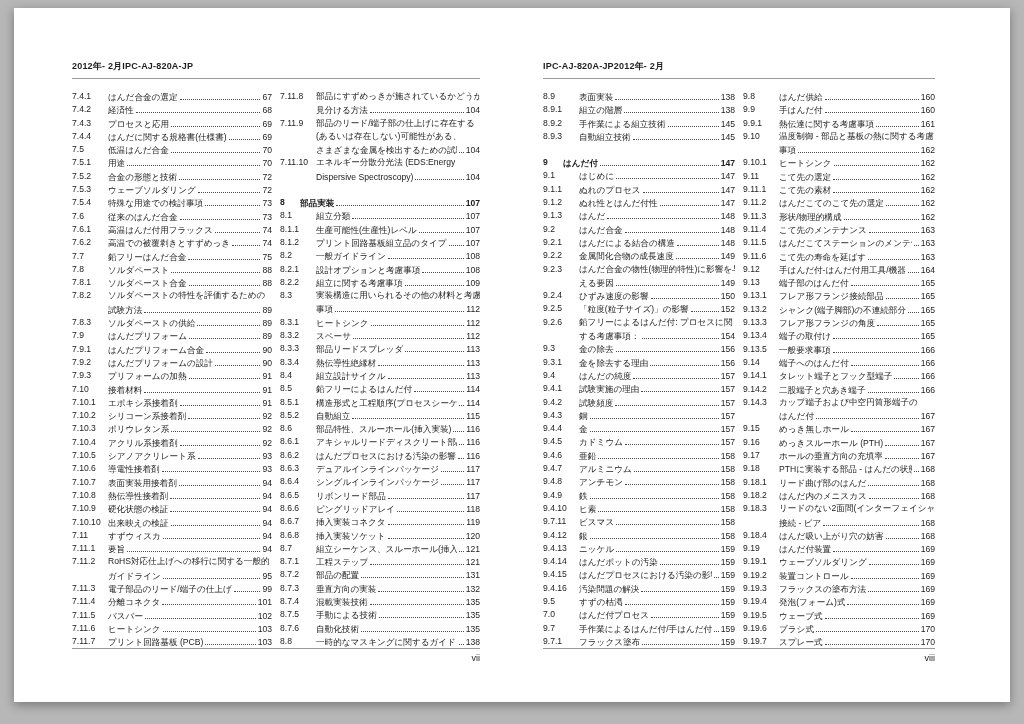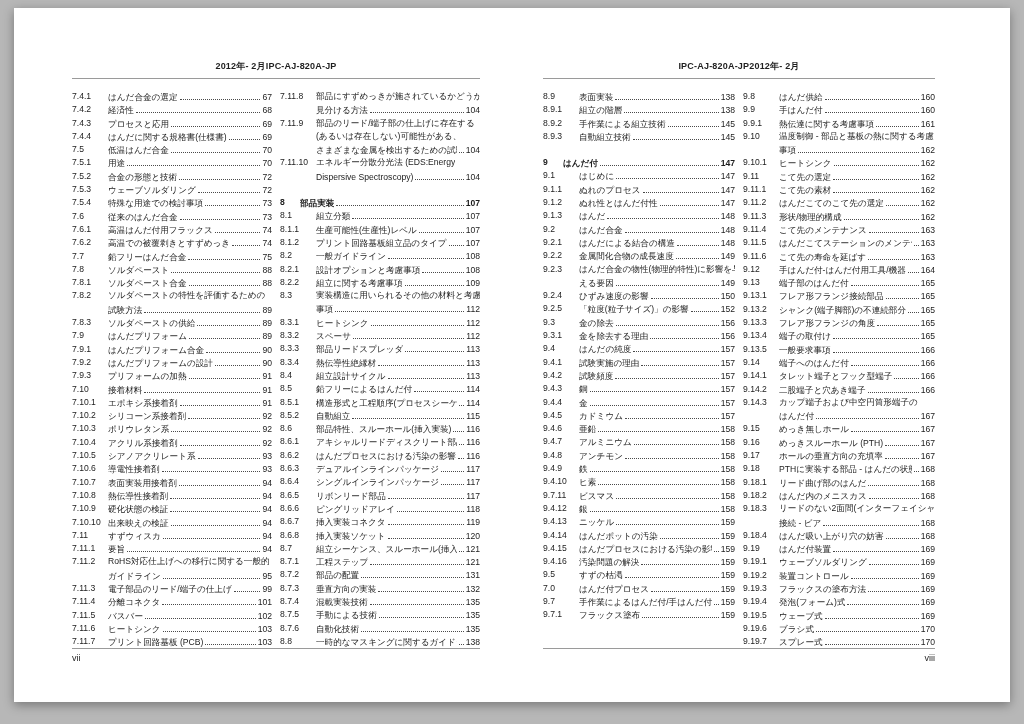--- a/index.html
+++ b/index.html
@@ -9,21 +9,21 @@
   }
   .spread{
     position:absolute;left:14px;top:8px;width:996px;height:694px;
     background:#ffffff;box-shadow:0 3px 10px rgba(0,0,0,.35);display:flex;
   }
   .page{position:relative;width:498px;height:100%;}
   .page-inner{position:absolute;top:52px;height:640px;}
   .page-left  .page-inner{left:58px;width:408px;}
   .page-right .page-inner{left:31px;width:392px;}
 
-  .page-header{display:flex;justify-content:center;align-items:baseline;
+  .page-header{display:flex;justify-content:flex-start;align-items:baseline;
     font-size:9px;font-weight:bold;color:#1f1f1f;line-height:12px;letter-spacing:.2px;}
   .header-rule{border:0;border-top:1px solid #9a9a9a;margin:6px 0 0 0;}
 
   .columns{display:flex;gap:8px;margin-top:11px;}
   .col{flex:1 1 0;min-width:0;overflow:hidden;}
 
   .toc-row{display:flex;align-items:flex-start;font-size:8.6px;line-height:13.3px;color:#1c1c1c;}
   .toc-row.gap{margin-top:13px;}
   .toc-row.section{font-weight:bold;}
   .toc-num{flex:0 0 36px;white-space:nowrap;}
@@ -31,21 +31,21 @@
   .toc-body{flex:1 1 auto;min-width:0;}
   .toc-line{display:flex;align-items:baseline;height:13.3px;overflow:hidden;}
   .toc-title{white-space:nowrap;flex:0 1 auto;overflow:hidden;}
   .leader{flex:1 1 auto;min-width:5px;border-bottom:1px dotted #4a4a4a;
     margin:0 2px 3px 2px;height:9px;}
   .toc-page{flex:0 0 auto;white-space:nowrap;}
 
   .page-footer{position:absolute;top:588px;left:0;right:0;}
   .footer-rule{border:0;border-top:1px solid #9a9a9a;margin:0;}
   .footer-num{font-size:9px;color:#1f1f1f;margin-top:4px;}
-  .page-left  .footer-num{text-align:left;}
+  .page-left  .footer-num{text-align:right;}
   .page-right .footer-num{text-align:right;}
 </style>
 </head>
 <body>
 
 <div class="canvas">
   <div class="spread">
 
     <section class="page page-left">
       <div class="page-inner">
@@ -1004,20 +1004,33 @@
                 <span class="toc-num">9.2.5</span>
                 <div class="toc-body">
                   <div class="toc-line">
                     <span class="toc-title">「粒度(粒子サイズ)」の影響</span>
                     <span class="leader"></span>
                     <span class="toc-page">152</span>
                   </div>
                 </div>
               </div>
               <div class="toc-row">
+                <span class="toc-num">9.2.6</span>
+                <div class="toc-body">
+                  <div class="toc-line">
+                    <span class="toc-title">鉛フリーによるはんだ付: プロセスに関</span>
+                  </div>
+                  <div class="toc-line">
+                    <span class="toc-title">する考慮事項：</span>
+                    <span class="leader"></span>
+                    <span class="toc-page">154</span>
+                  </div>
+                </div>
+              </div>
+              <div class="toc-row">
                 <span class="toc-num">9.3</span>
                 <div class="toc-body">
                   <div class="toc-line">
                     <span class="toc-title">金の除去</span>
                     <span class="leader"></span>
                     <span class="toc-page">156</span>
                   </div>
                 </div>
               </div>
               <div class="toc-row">

